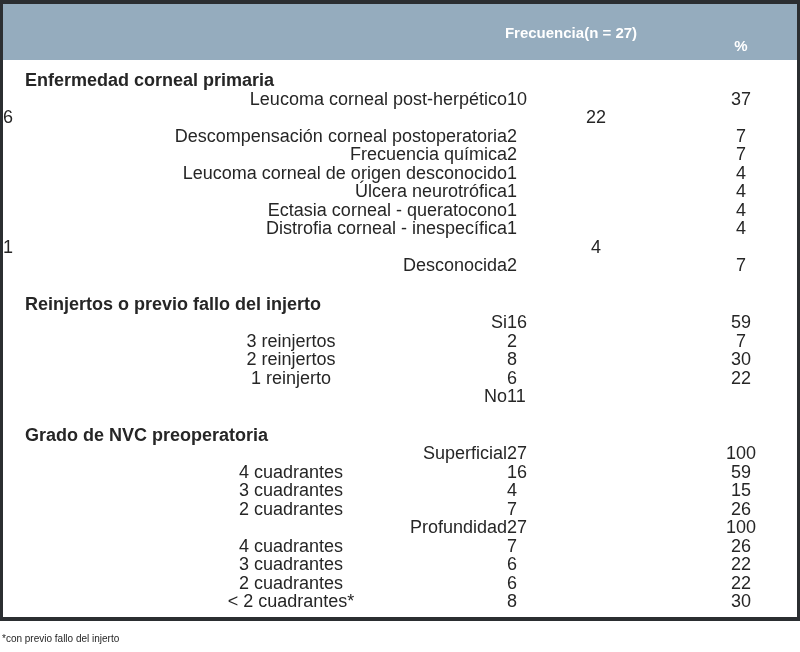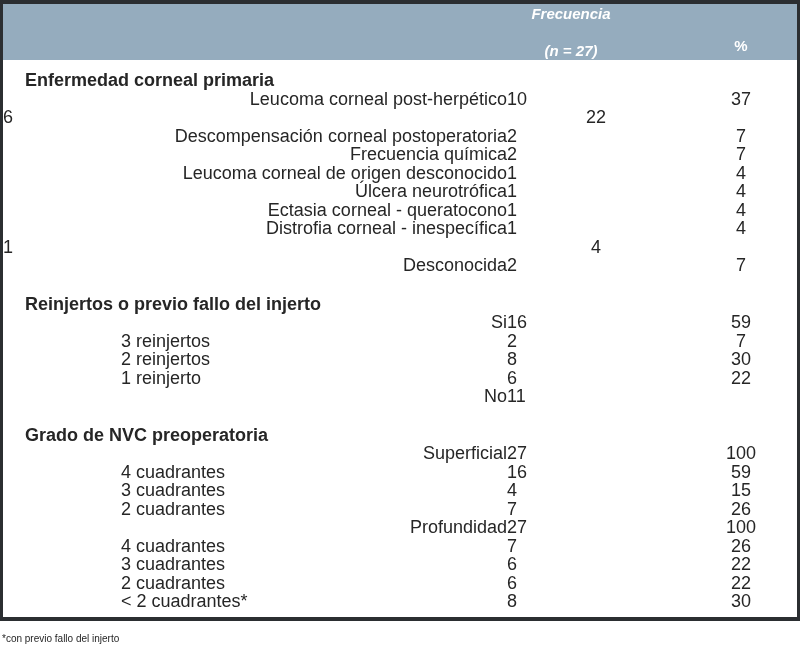--- a/index.html
+++ b/index.html
@@ -23,22 +23,22 @@
   .thead{
     background:var(--header-bg);
     height:56px;
     display:grid;
     grid-template-columns:504px 128px 1fr;
     color:var(--header-text);
     font-weight:bold;
     font-size:15px;
   }
   .thead .cell.freq{
-    display:flex;flex-direction:column;justify-content:space-between;align-items:center;
-    line-height:19px;text-align:center;font-style:italic;
+    display:flex;flex-direction:row;justify-content:center;align-items:center;
+    line-height:19px;text-align:center;
   }
   .thead .cell.pct{
     display:flex;align-items:flex-end;justify-content:center;
     box-sizing:border-box;padding-left:50px;padding-bottom:6px;
   }
   .tbody{
     padding:11px 0 6px 0;
     font-size:18px;
   }
   .row{
@@ -46,21 +46,21 @@
     grid-template-columns:504px 128px 1fr;
     line-height:18.5px;
   }
   .cell{white-space:nowrap;}
   .cell.freq{text-align:left;}
   .cell.pct{text-align:center;padding-left:50px;}
   .section-title{font-weight:bold;}
   .tbody > .section-title:not(:first-child){margin-top:20px;}
   .indent0{padding-left:22px;}
   .indent1{padding-left:66px;text-align:right;}
-  .indent2{padding-left:118px;}
+  .indent2{padding-left:72px;text-align:center;}
   .footnote{
     margin:12px 0 0 2px;
     font-size:10px;
   }
 </style>
 </head>
 <body>
 
 <div class="table">
   <div class="thead">

